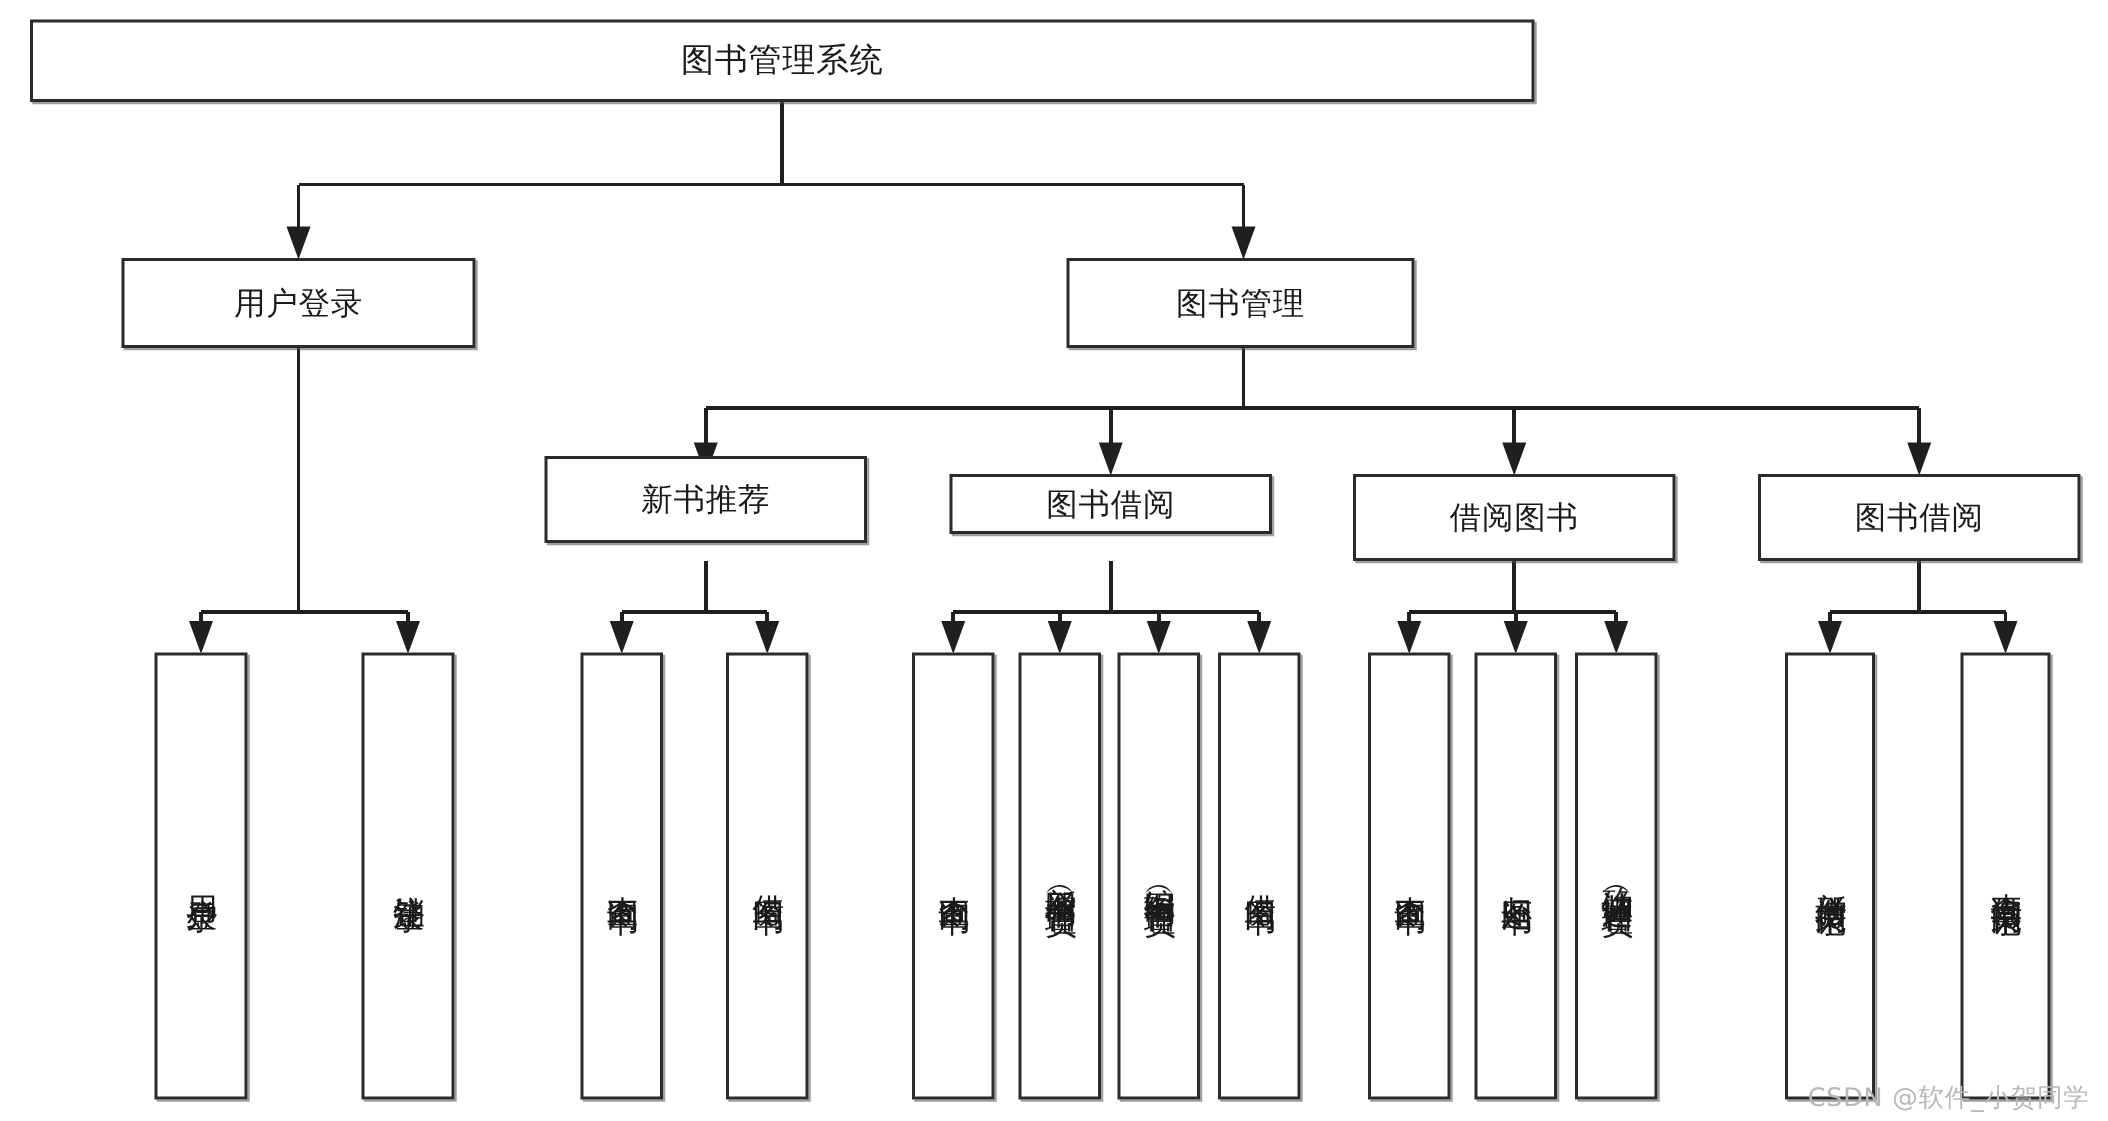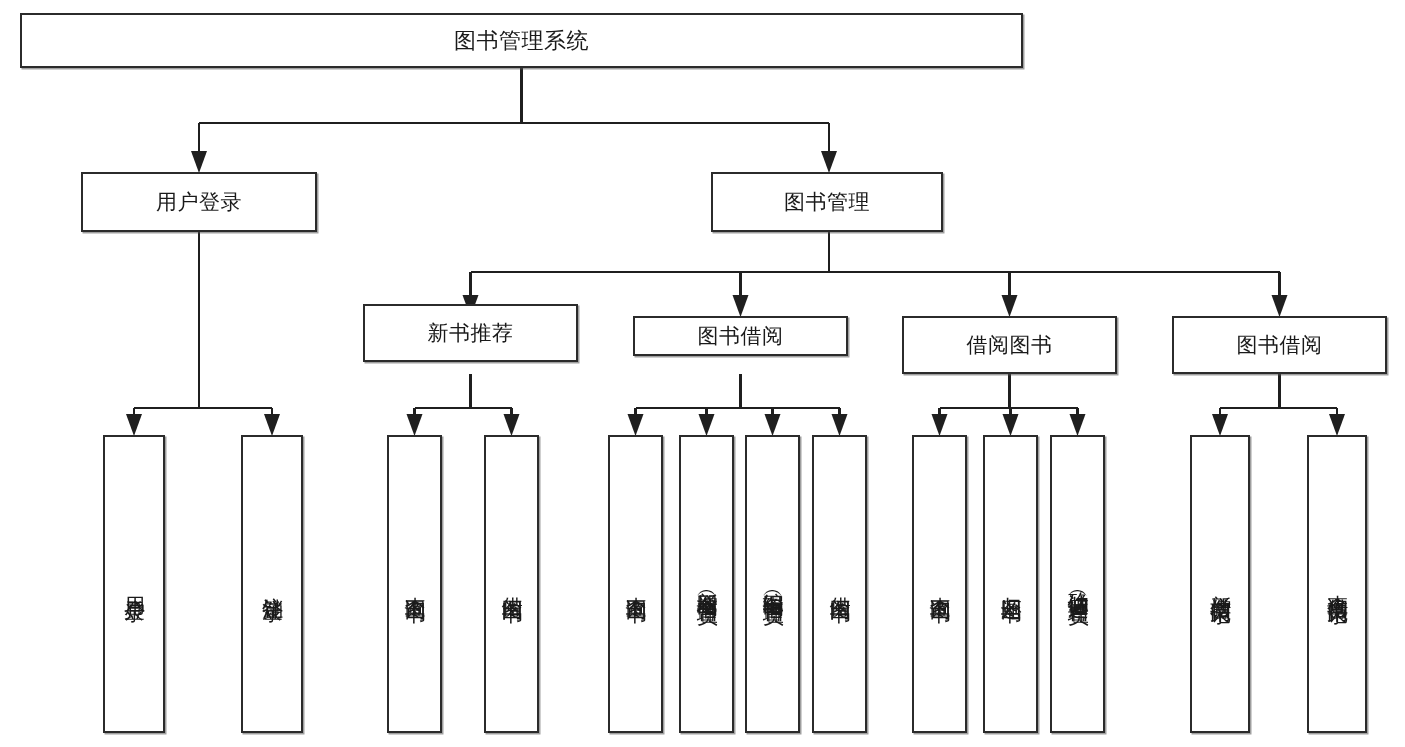--- a/index.html
+++ b/index.html
@@ -185,13 +185,14 @@
       <div class="node vert" style="left: 1050px; top: 435px; width: 55px; height: 298px;">
         <span class="label">确认归还（管理员）</span>
       </div>
       <div class="node vert" style="left: 1190px; top: 435px; width: 60px; height: 298px;">
         <span class="label">新增借阅记录</span>
       </div>
       <div class="node vert" style="left: 1307px; top: 435px; width: 60px; height: 298px;">
         <span class="label">查询借阅记录</span>
       </div>
     </div>
+  <div id="watermark">CSDN @软件_小贺同学</div>
 </div>
 
 </body></html>

